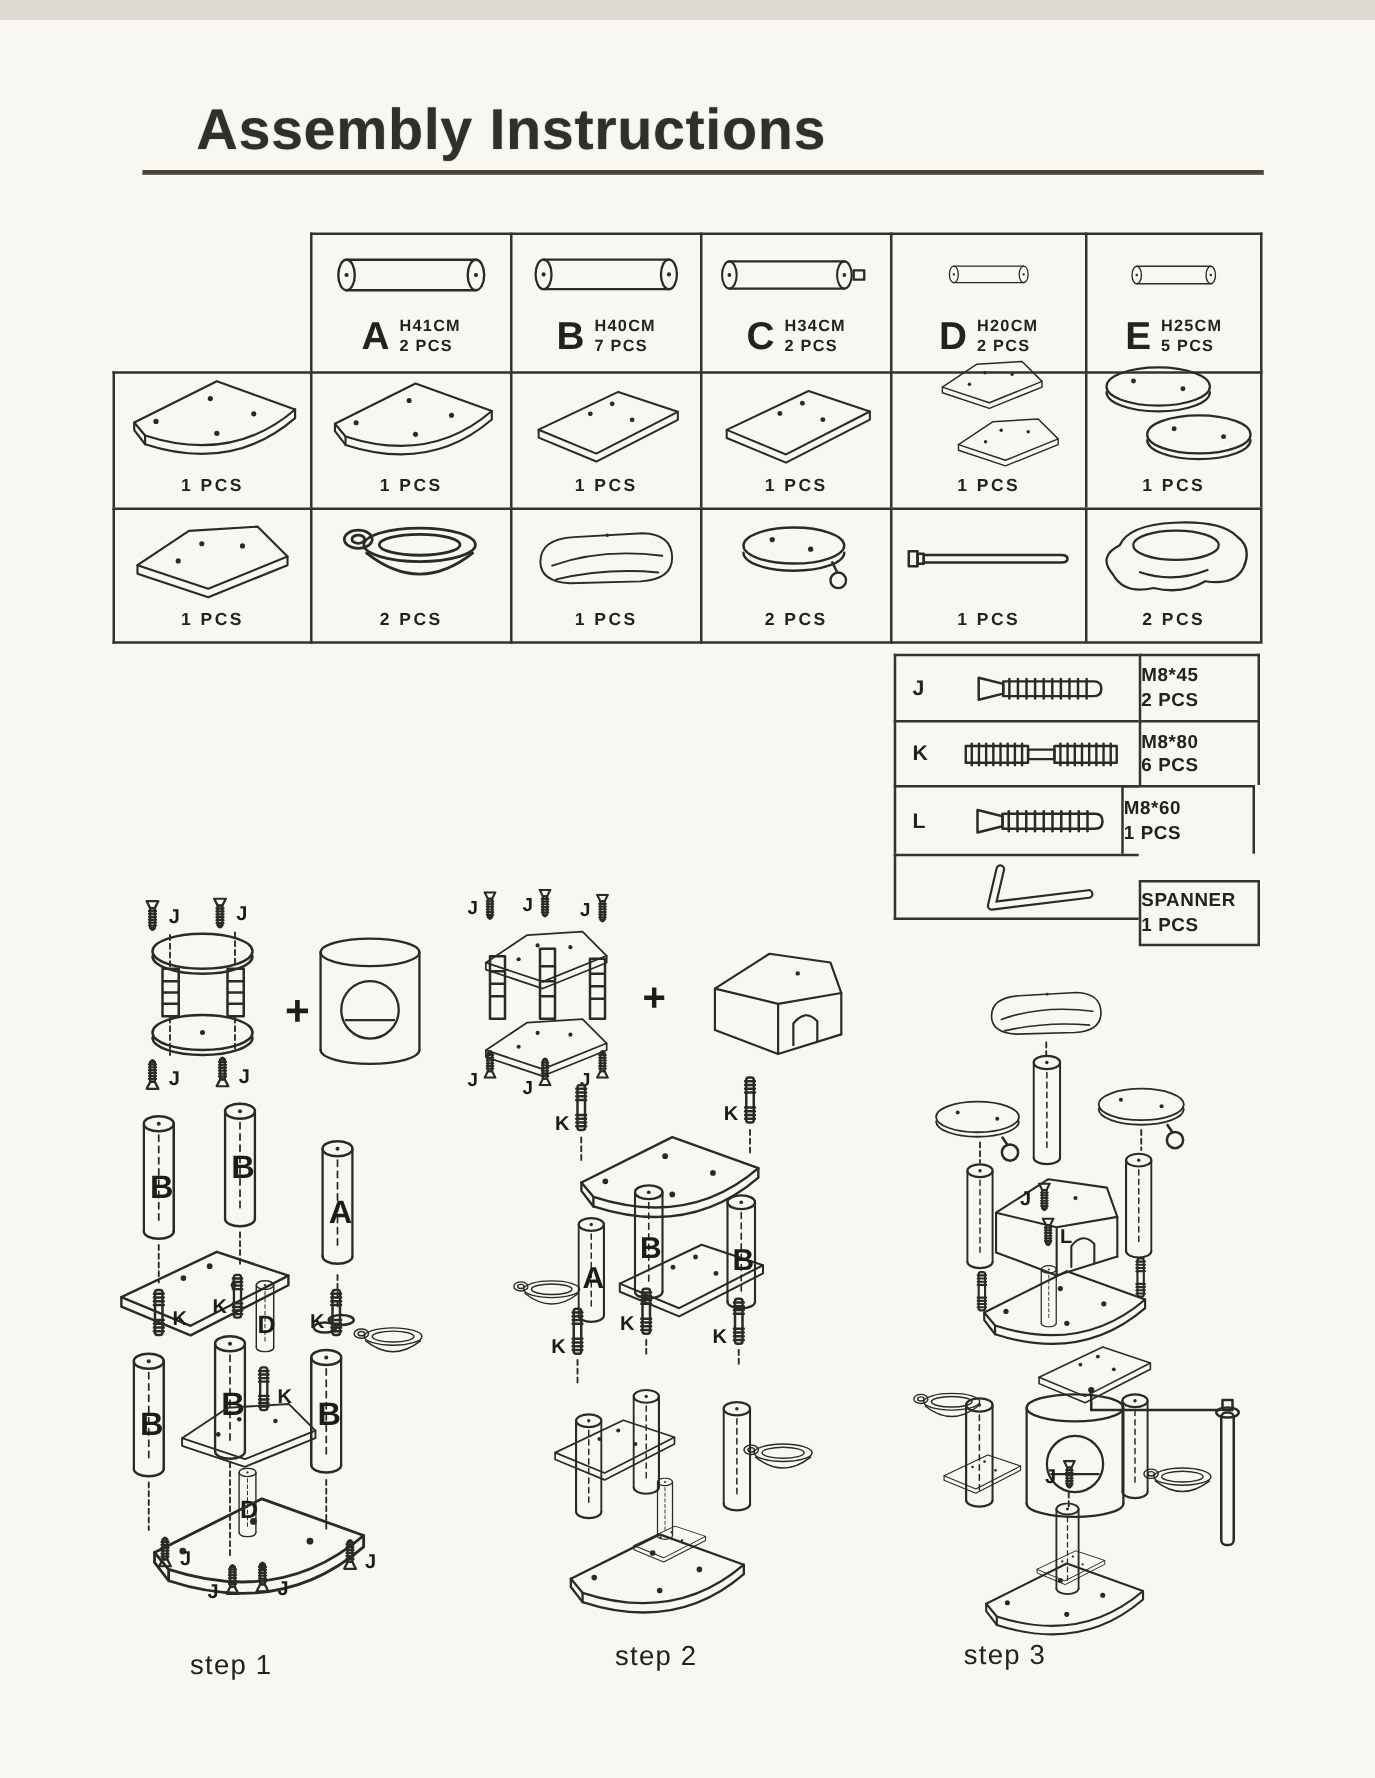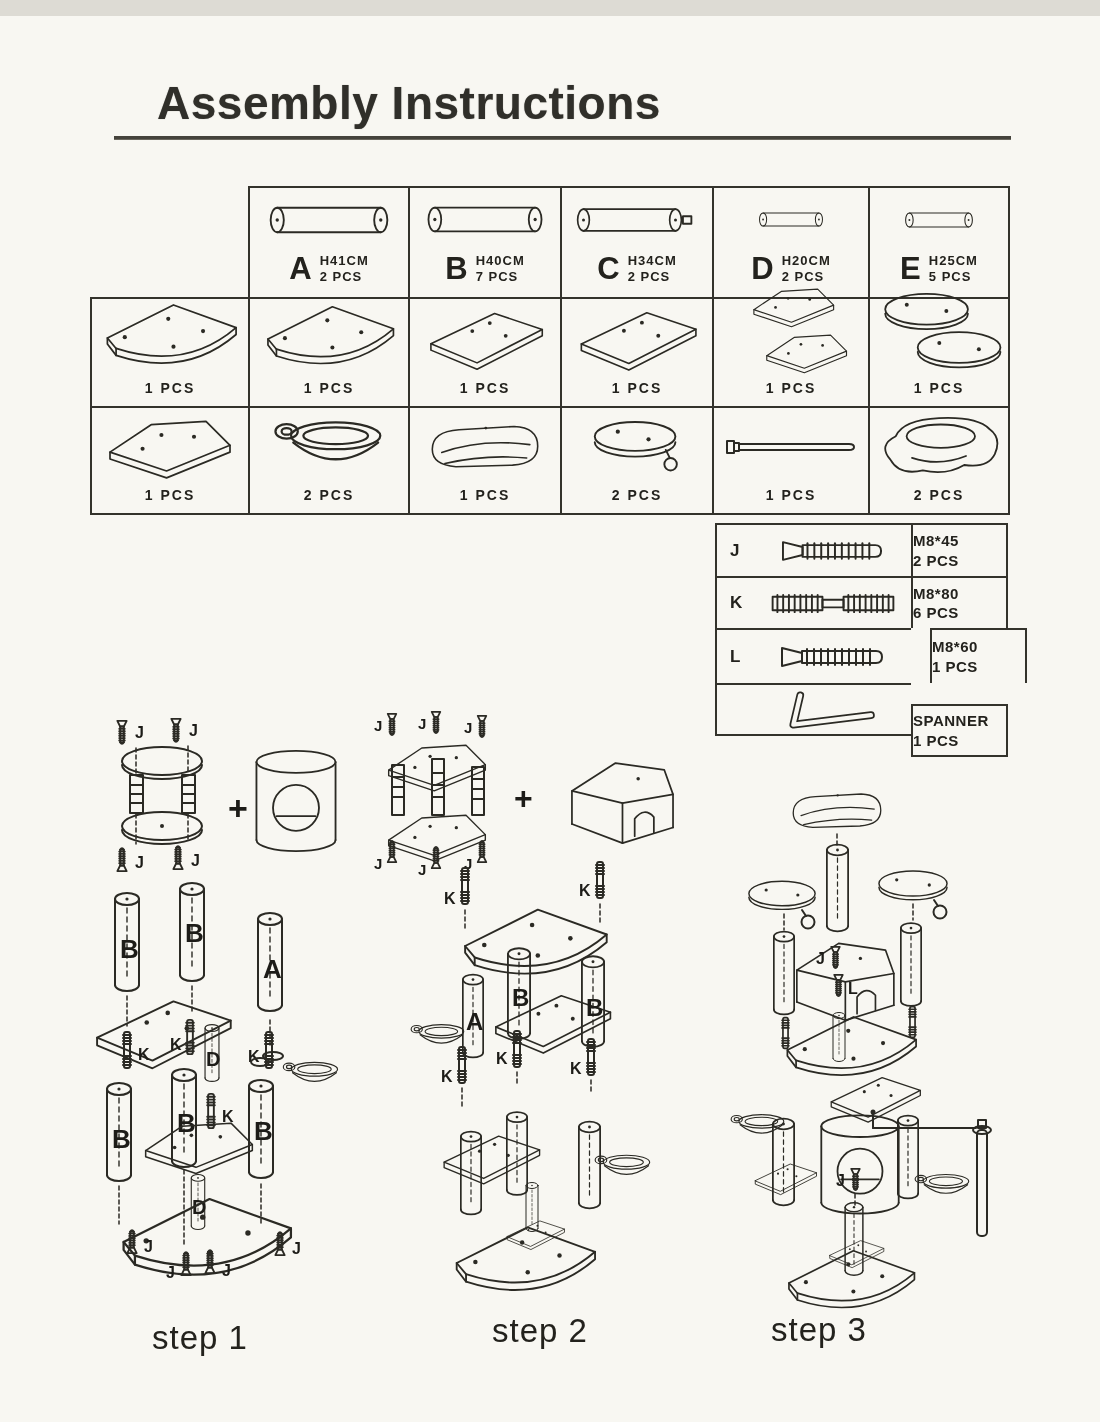--- a/index.html
+++ b/index.html
@@ -17,21 +17,21 @@
   .cell .art{flex:1;display:flex;align-items:center;justify-content:center;width:100%;}
   .pl-cap{display:flex;align-items:center;gap:8px;margin:0 0 10px 0;}
   .pl-letter{font-size:31px;font-weight:700;color:#23221d;}
   .pl-info{display:flex;flex-direction:column;font-size:13px;font-weight:700;line-height:1.25;color:#23221d;letter-spacing:1px;}
   .qty{font-size:14px;font-weight:700;letter-spacing:2px;color:#23221d;margin:2px 0 10px 0;}
   .hw-left{flex-direction:row;justify-content:flex-start;align-items:center;}
   .hw-letter{font-size:17px;font-weight:700;padding-left:13px;width:24px;color:#23221d;}
   .hw-art{flex:1;display:flex;align-items:center;justify-content:center;}
   .hw-spec{justify-content:center;align-items:flex-start;}
   .hw-spec .l{font-size:15px;font-weight:700;line-height:1.3;color:#23221d;letter-spacing:0.5px;}
-  .step-label{font-size:33px;font-weight:500;color:#23221d;letter-spacing:1px;}
+  .step-label{font-size:22px;font-weight:500;color:#23221d;letter-spacing:1px;}
   .diagram{stroke:#2b2a24;stroke-width:2;fill:none;stroke-linecap:round;stroke-linejoin:round;}
   .diagram text{fill:#1d1c18;stroke:none;font-family:"Liberation Sans",sans-serif;font-weight:700;}
   .diagram .dash{stroke-dasharray:4 3;stroke-width:1.5;}
 </style>
 </head>
 <body>
 
 <svg width="0" height="0" style="position:absolute" aria-hidden="true">
   <defs>
     <symbol id="sym-hcyl" viewBox="0 0 130 34">
@@ -394,21 +394,21 @@
     <div class="l">6 PCS</div>
   </div>
   <div class="cell hw-left" style="left:715px;top:612px;width:196px;height:55px">
     <span class="hw-letter">L</span>
     <span class="hw-art">
         <svg class="diagram" width="116" height="24" viewBox="0 0 106 24">
           <use href="#sym-screwh" x="0" y="0" width="106" height="24"></use>
         </svg>
       </span>
   </div>
-  <div class="cell rb hw-spec" style="left:930px;top:612px;width:97px;height:55px">
+  <div class="cell rb hw-spec" style="left:897px;top:612px;width:107px;height:55px">
     <div class="l">M8*60</div>
     <div class="l">1 PCS</div>
   </div>
   <div class="cell bb hw-left" style="left:715px;top:667px;width:196px;height:53px">
     <span class="hw-letter"></span>
     <span class="hw-art">
         <svg class="diagram" width="104" height="50" viewBox="0 0 120 58">
           <use href="#sym-spanner" x="0" y="0" width="120" height="58"></use>
         </svg>
       </span>

